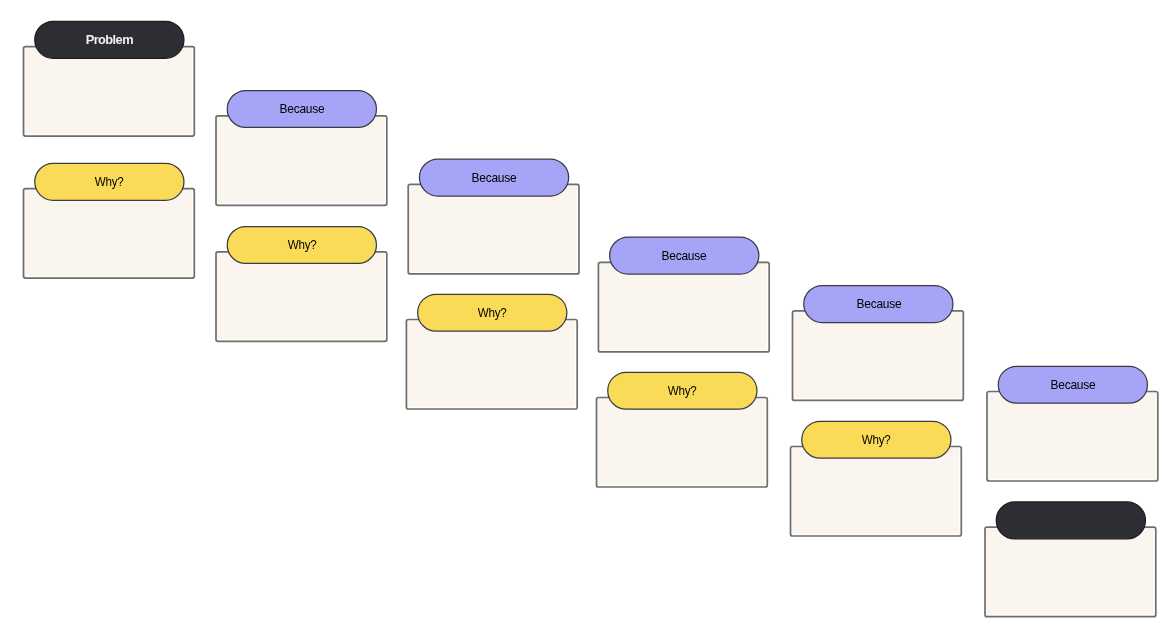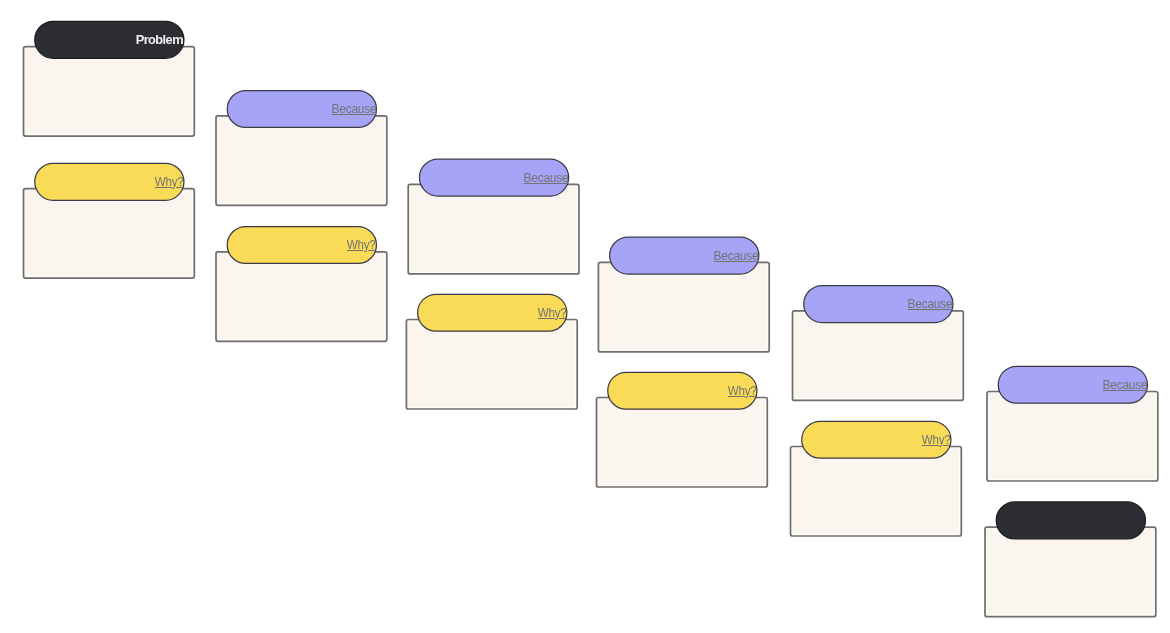--- a/index.html
+++ b/index.html
@@ -3,28 +3,28 @@
 <meta charset="utf-8">
 <title>5 Whys root cause analysis</title>
 <style>
   html,body{margin:0;padding:0;}
   body{width:1170px;height:633px;background:#ffffff;overflow:hidden;
        font-family:"Liberation Sans",sans-serif;}
   #canvas{position:relative;width:1170px;height:633px;background:#ffffff;}
   #shapes{position:absolute;left:0;top:0;width:1170px;height:633px;}
 
   .node{position:absolute;}
-  .pill{position:absolute;display:flex;align-items:center;justify-content:flex-end;}
+  .pill{position:absolute;display:flex;align-items:center;justify-content:center;}
   .pill-label{display:block;line-height:1;position:relative;
               transform:translateZ(0);white-space:pre;}
 
   .k-problem   .pill-label,
   .k-rootcause .pill-label{color:#f2f1ef;font-weight:700;font-size:13.3px;top:-0.1px;}
   .k-because   .pill-label,
-  .k-why       .pill-label{color:#737373;font-weight:400;font-size:12.1px;top:0.2px;text-decoration:underline;}
+  .k-why       .pill-label{color:#000000;font-weight:400;font-size:12.1px;top:0.2px;}
 
   .k-problem   .pill-label{letter-spacing:-0.6px;text-indent:-0.2px;transform:translateZ(0) scaleX(0.965);}
   .k-rootcause .pill-label{letter-spacing:-0.6px;text-indent:-0.2px;transform:translateZ(0) scaleX(0.955);}
   .k-because   .pill-label{letter-spacing:-0.25px;text-indent:0.3px;transform:translateZ(0) scaleX(0.99);}
   .k-why       .pill-label{letter-spacing:-0.2px;text-indent:0.1px;transform:translateZ(0) scaleX(0.96);}
 </style>
 </head>
 <body>
 
 <div id="canvas">

